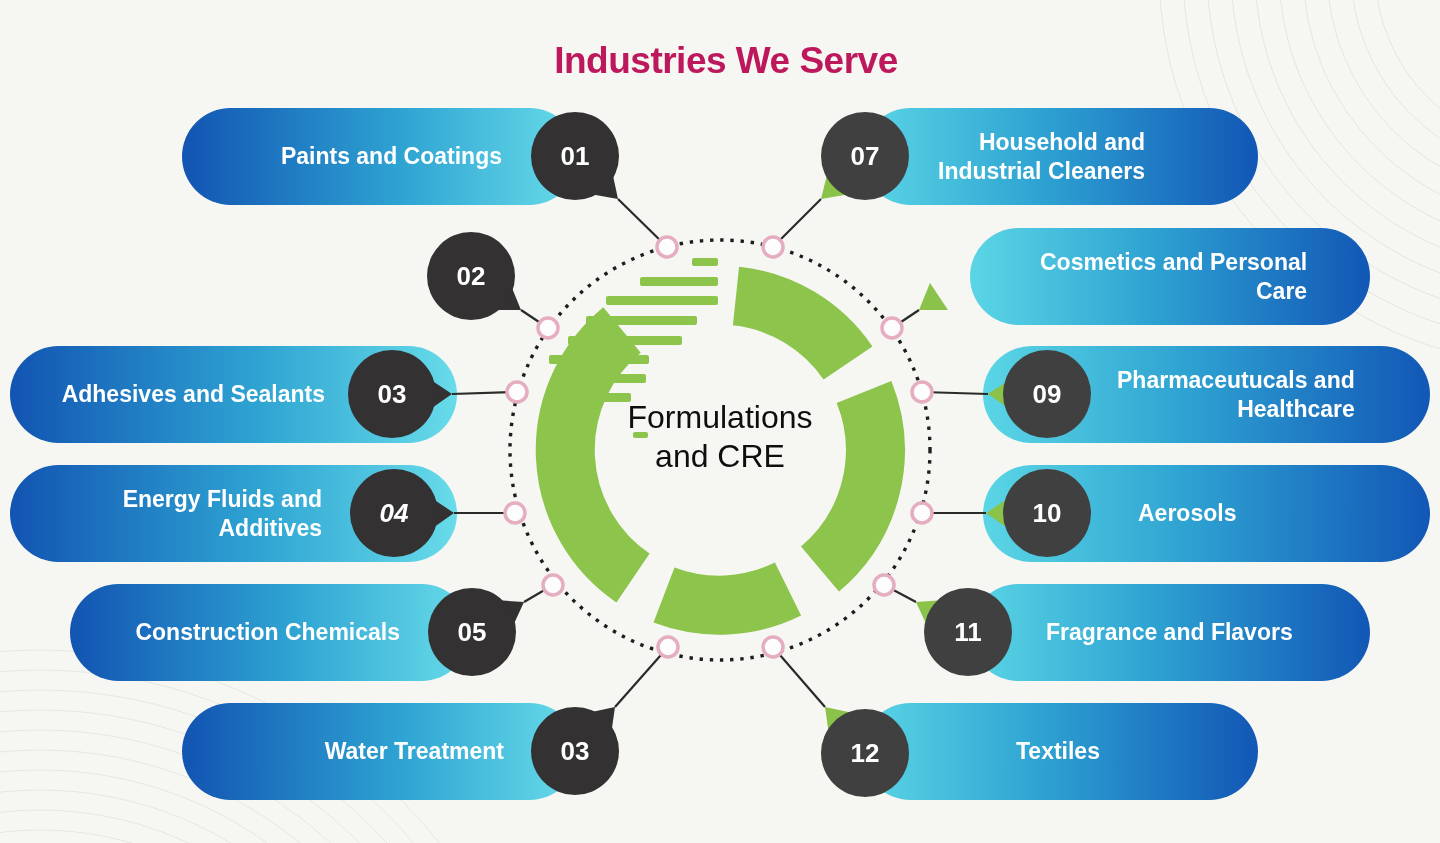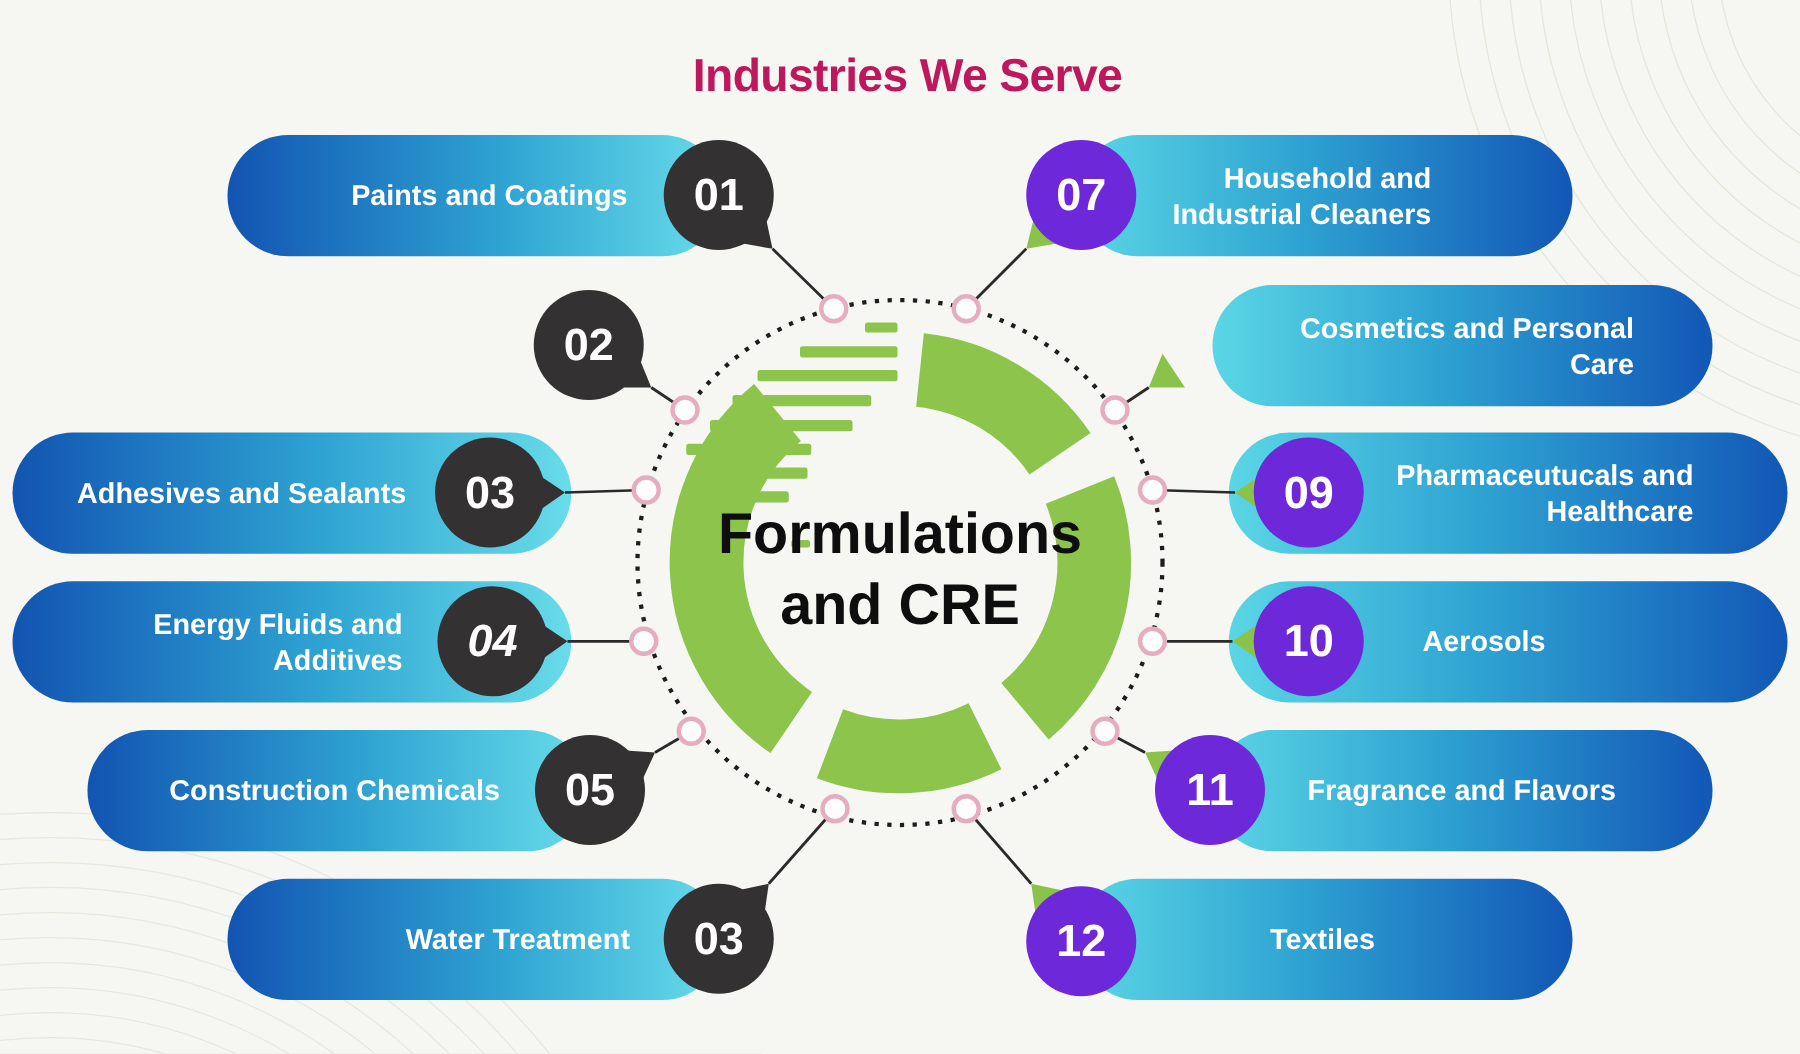--- a/index.html
+++ b/index.html
@@ -40,32 +40,32 @@
   #p7{left:862px;top:108px;width:396px;padding-left:76px;}
   #p8{left:970px;top:228px;width:400px;padding-left:70px;}
   #p9{left:983px;top:346px;width:447px;padding-left:134px;}
   #p10{left:983px;top:465px;width:447px;padding-left:155px;}
   #p11{left:970px;top:584px;width:400px;padding-left:76px;}
   #p12{left:862px;top:703px;width:396px;padding-left:154px;}
 
   .badge{
     position:absolute;width:88px;height:88px;border-radius:50%;
     display:flex;align-items:center;justify-content:center;
-    color:#fff;font-weight:700;font-size:36px;z-index:4;
+    color:#fff;font-weight:700;font-size:26px;z-index:4;
   }
   .badge.dark{background:#333132;}
-  .badge.green{background:#6d28d9;}
+  .badge.green{background:#404040;}
   #b1{left:531px;top:112px;} #b2{left:427px;top:232px;} #b3{left:348px;top:350px;}
   #b4{left:350px;top:469px;font-style:italic;} #b5{left:428px;top:588px;} #b6{left:531px;top:707px;}
   #b7{left:821px;top:112px;} #b8{left:923px;top:232px;} #b9{left:1003px;top:350px;}
   #b10{left:1003px;top:469px;} #b11{left:924px;top:588px;} #b12{left:821px;top:709px;}
 
   .center-label{
     position:absolute;left:570px;top:398px;width:300px;text-align:center;
-    font-size:46px;line-height:1.23;font-weight:700;color:#0e0e0e;z-index:6;
+    font-size:32px;line-height:1.23;font-weight:400;color:#0e0e0e;z-index:6;
     white-space:pre-line;
   }
 </style>
 </head>
 <body>
 
 <div class="canvas">
 
   <svg id="bg-decor" class="layer" width="1440" height="843" viewBox="0 0 1440 843">
     <g stroke="#d3dcc6" stroke-width="1" fill="none" opacity="0.55">

